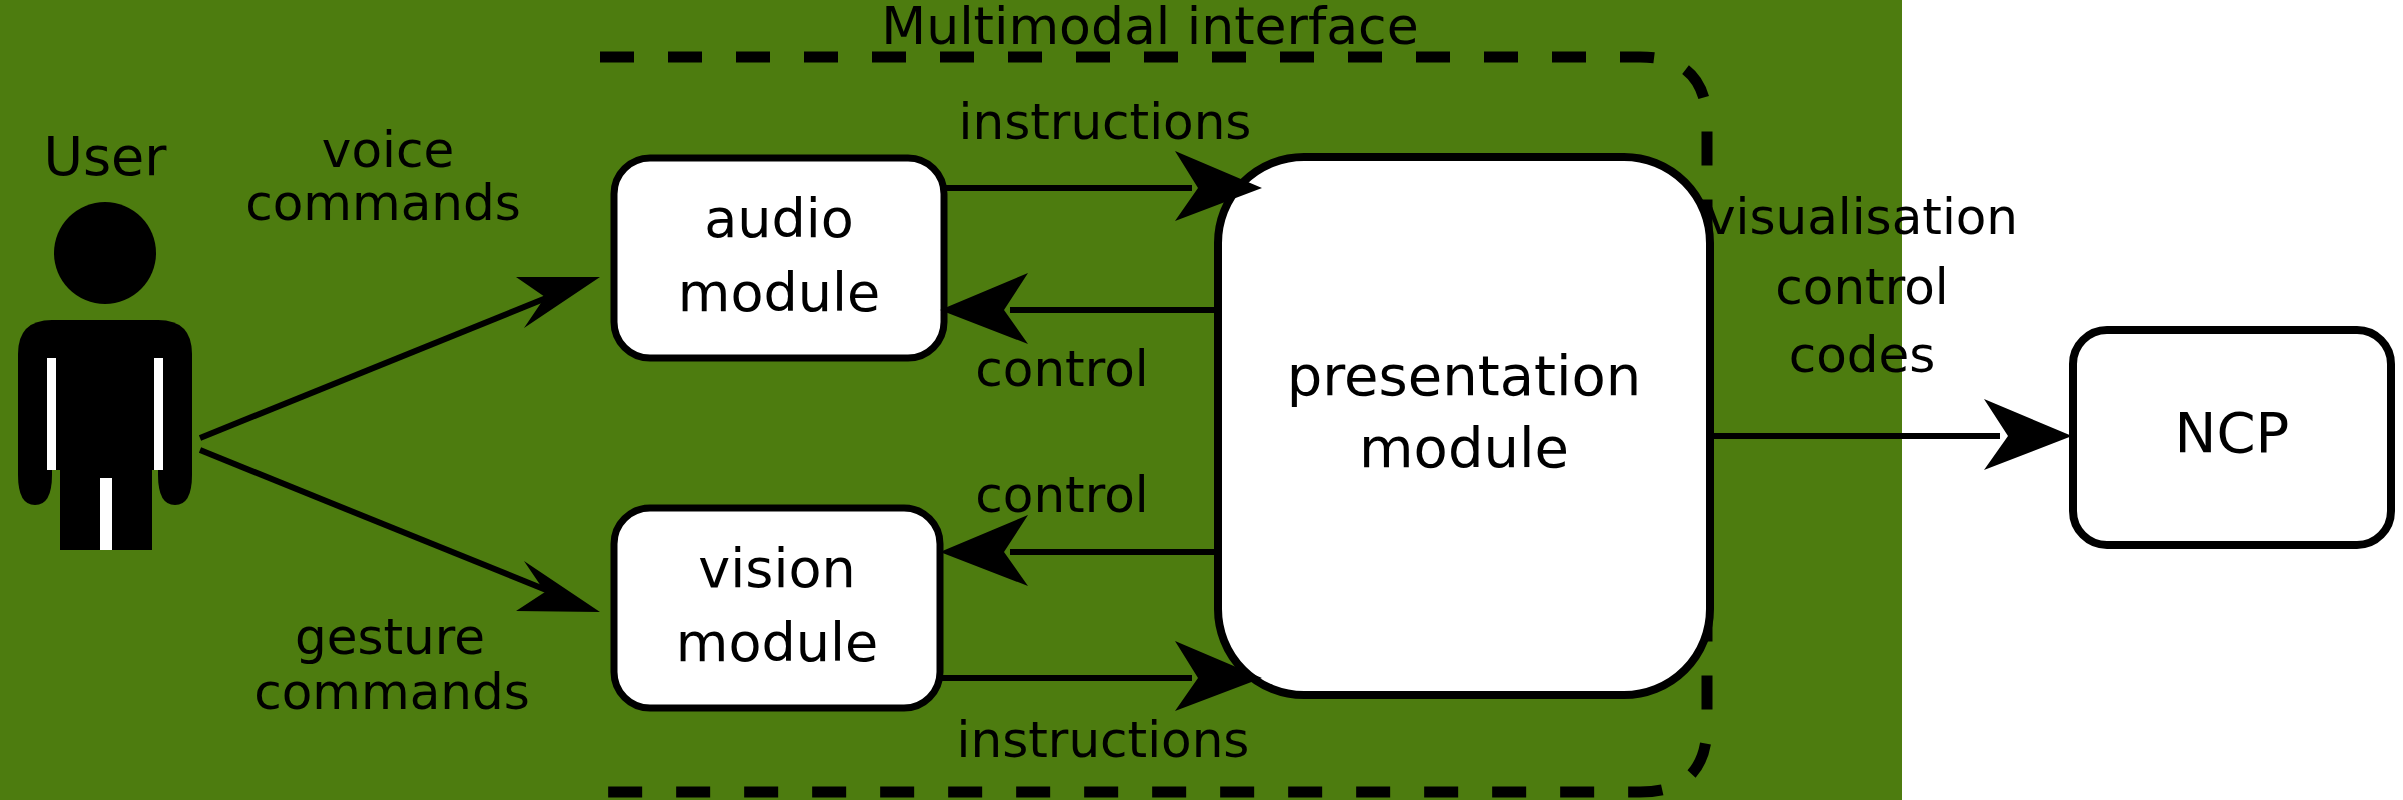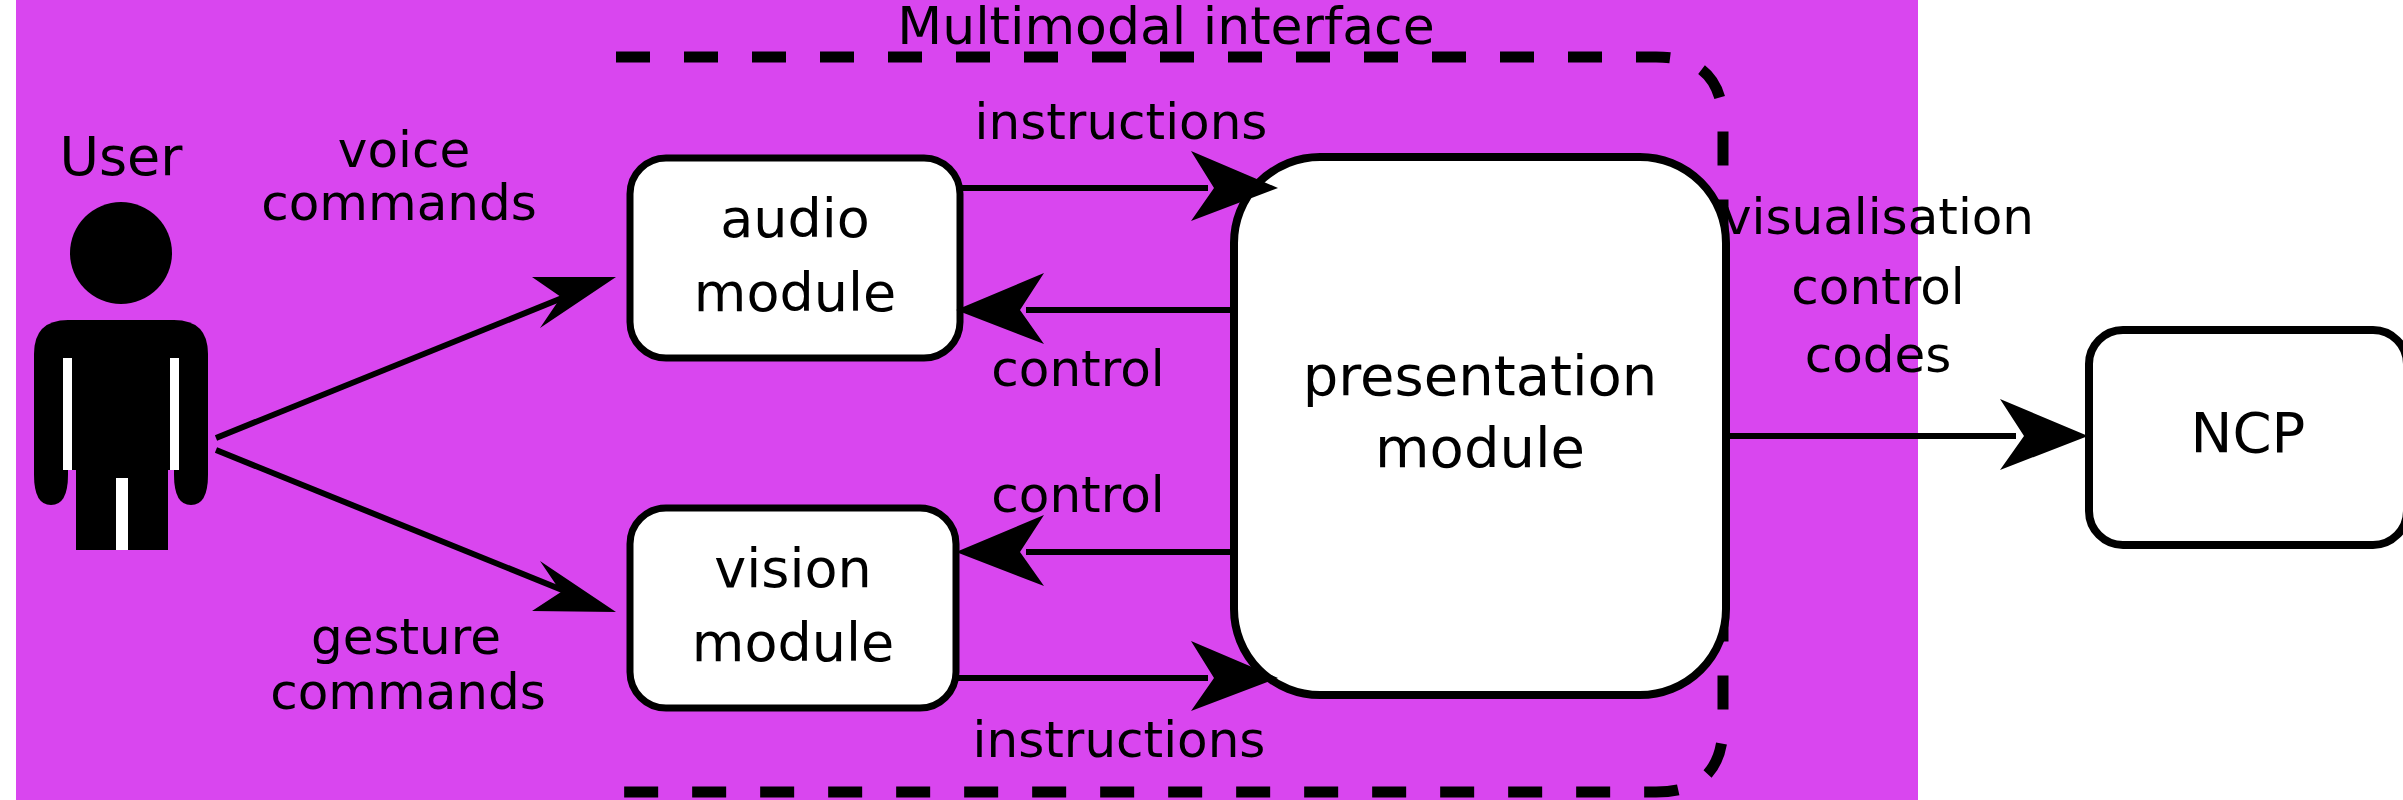--- a/index.html
+++ b/index.html
@@ -10,22 +10,21 @@
   body {
     width: 2403px;
     height: 800px;
     font-family: "DejaVu Sans", sans-serif;
     overflow: hidden;
   }
   #diagram-root {
     position: relative;
     width: 1902px;
     height: 800px;
-    background: #d946ef;
-    margin-left: 16px;
+    background: #4d7c0f;
   }
   svg.diagram {
     display: block;
     width: 2403px;
     height: 800px;
   }
   .node-box {
     fill: #ffffff;
     stroke: #000000;
     stroke-width: 7;

